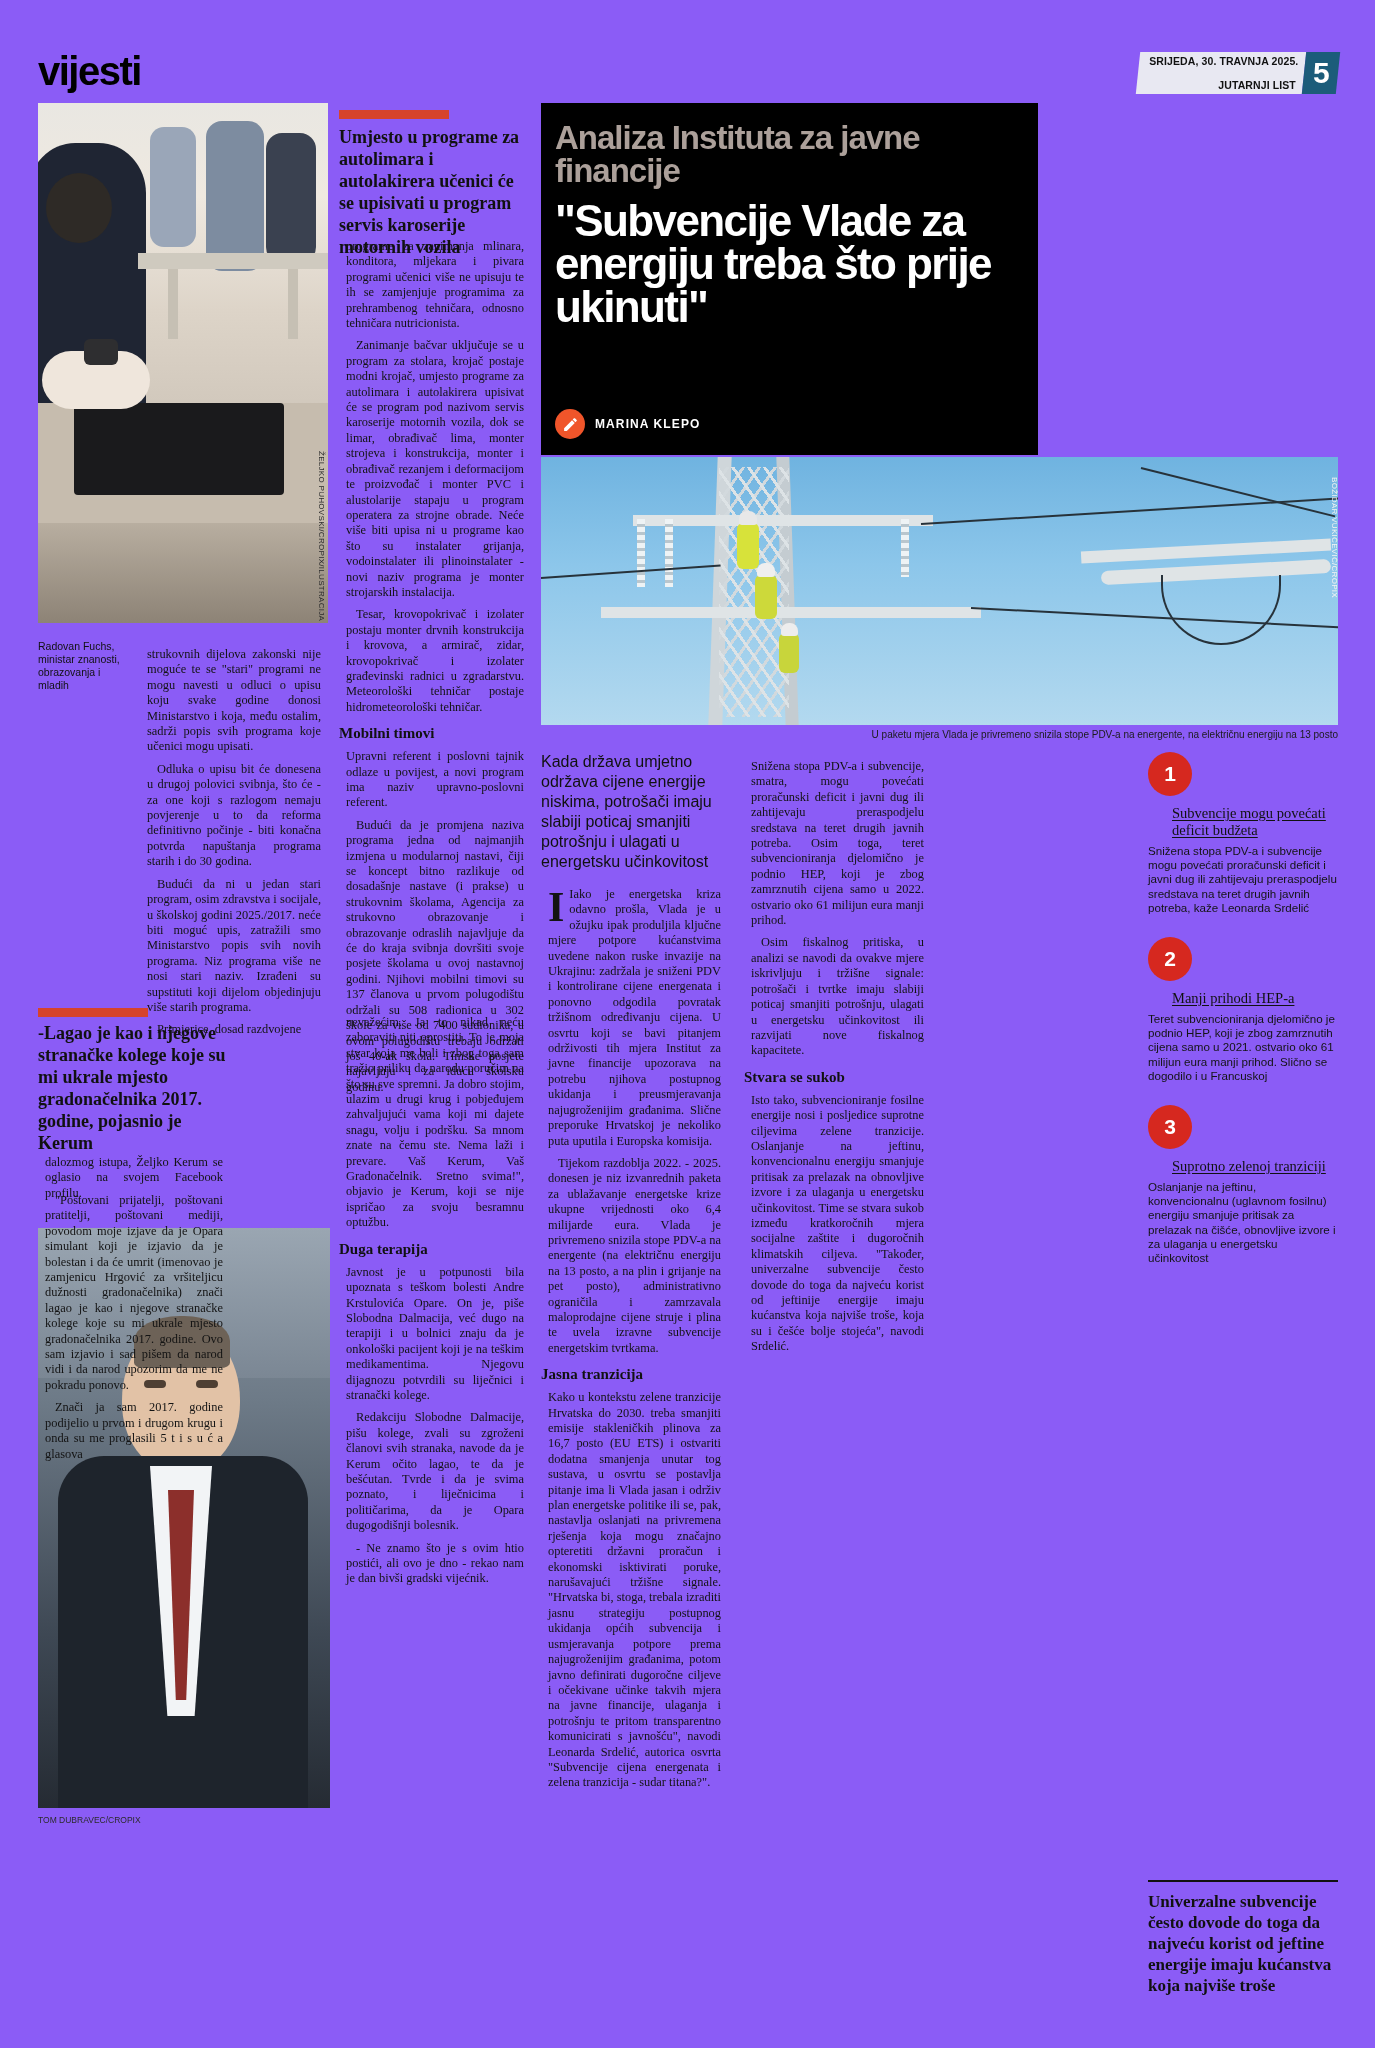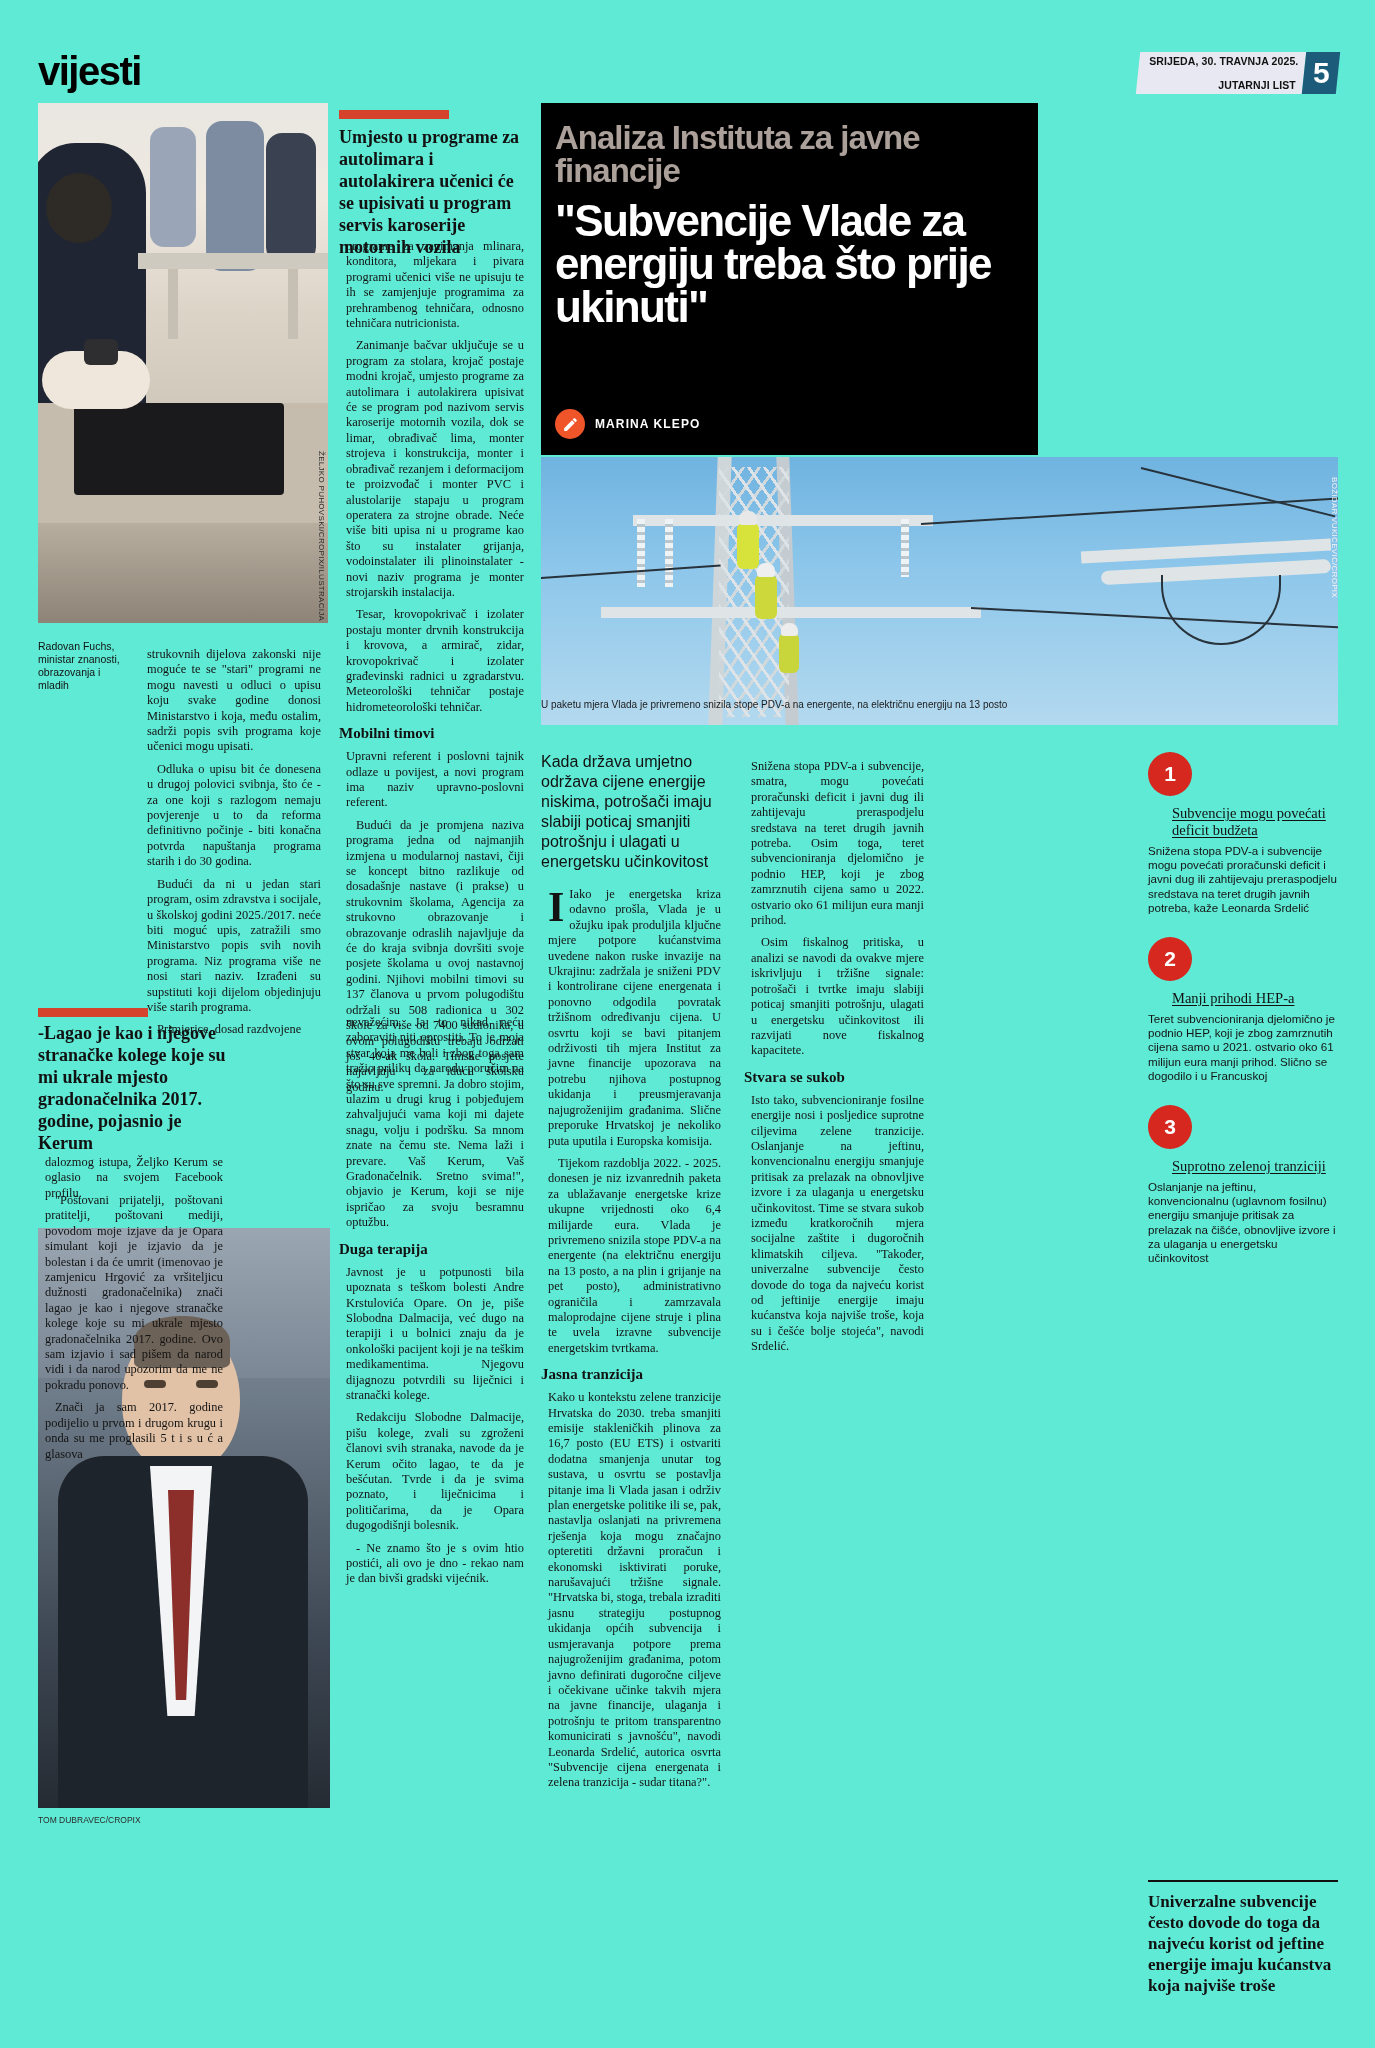--- a/index.html
+++ b/index.html
@@ -7,21 +7,21 @@
     width: 1375px;
     height: 2048px;
     background: #ffffff;
     font-family: "Liberation Serif", serif;
     color: #111;
   }
   .page {
     position: relative;
     width: 1375px;
     height: 2048px;
-    background: #5eead4;
+    background: #8b5cf6;
     overflow: hidden;
   }
 
   
   .masthead {
     position: absolute;
     left: 38px; top: 48px;
     width: 1300px; height: 58px;
   }
   .masthead-logo {
@@ -195,21 +195,21 @@
     left: 541px; top: 457px;
     width: 797px; height: 268px;
   }
   .sky { position:absolute; inset:0; background: linear-gradient(180deg,#6fb3e0 0%, #8cc6ea 40%, #b3d9ef 100%); }
   .pylon-bar { position:absolute; background:#dfe4e6; }
   .wire { position:absolute; background:#27323a; height:2px; transform-origin:left center; }
   #tower-credit { right: -1px; top: 20px; color:#f3f3f3; }
 
   #tower-caption {
     position: absolute;
-    left: 541px; top: 699px; width: 797px;
+    left: 541px; top: 729px; width: 797px; text-align: right;
   }
 
   
   #standfirst {
     position: absolute;
     left: 541px; top: 752px; width: 187px;
     font-family: Liberation Sans, sans-serif;
     font-size: 16px;
     line-height: 20px;
     color: #111;

